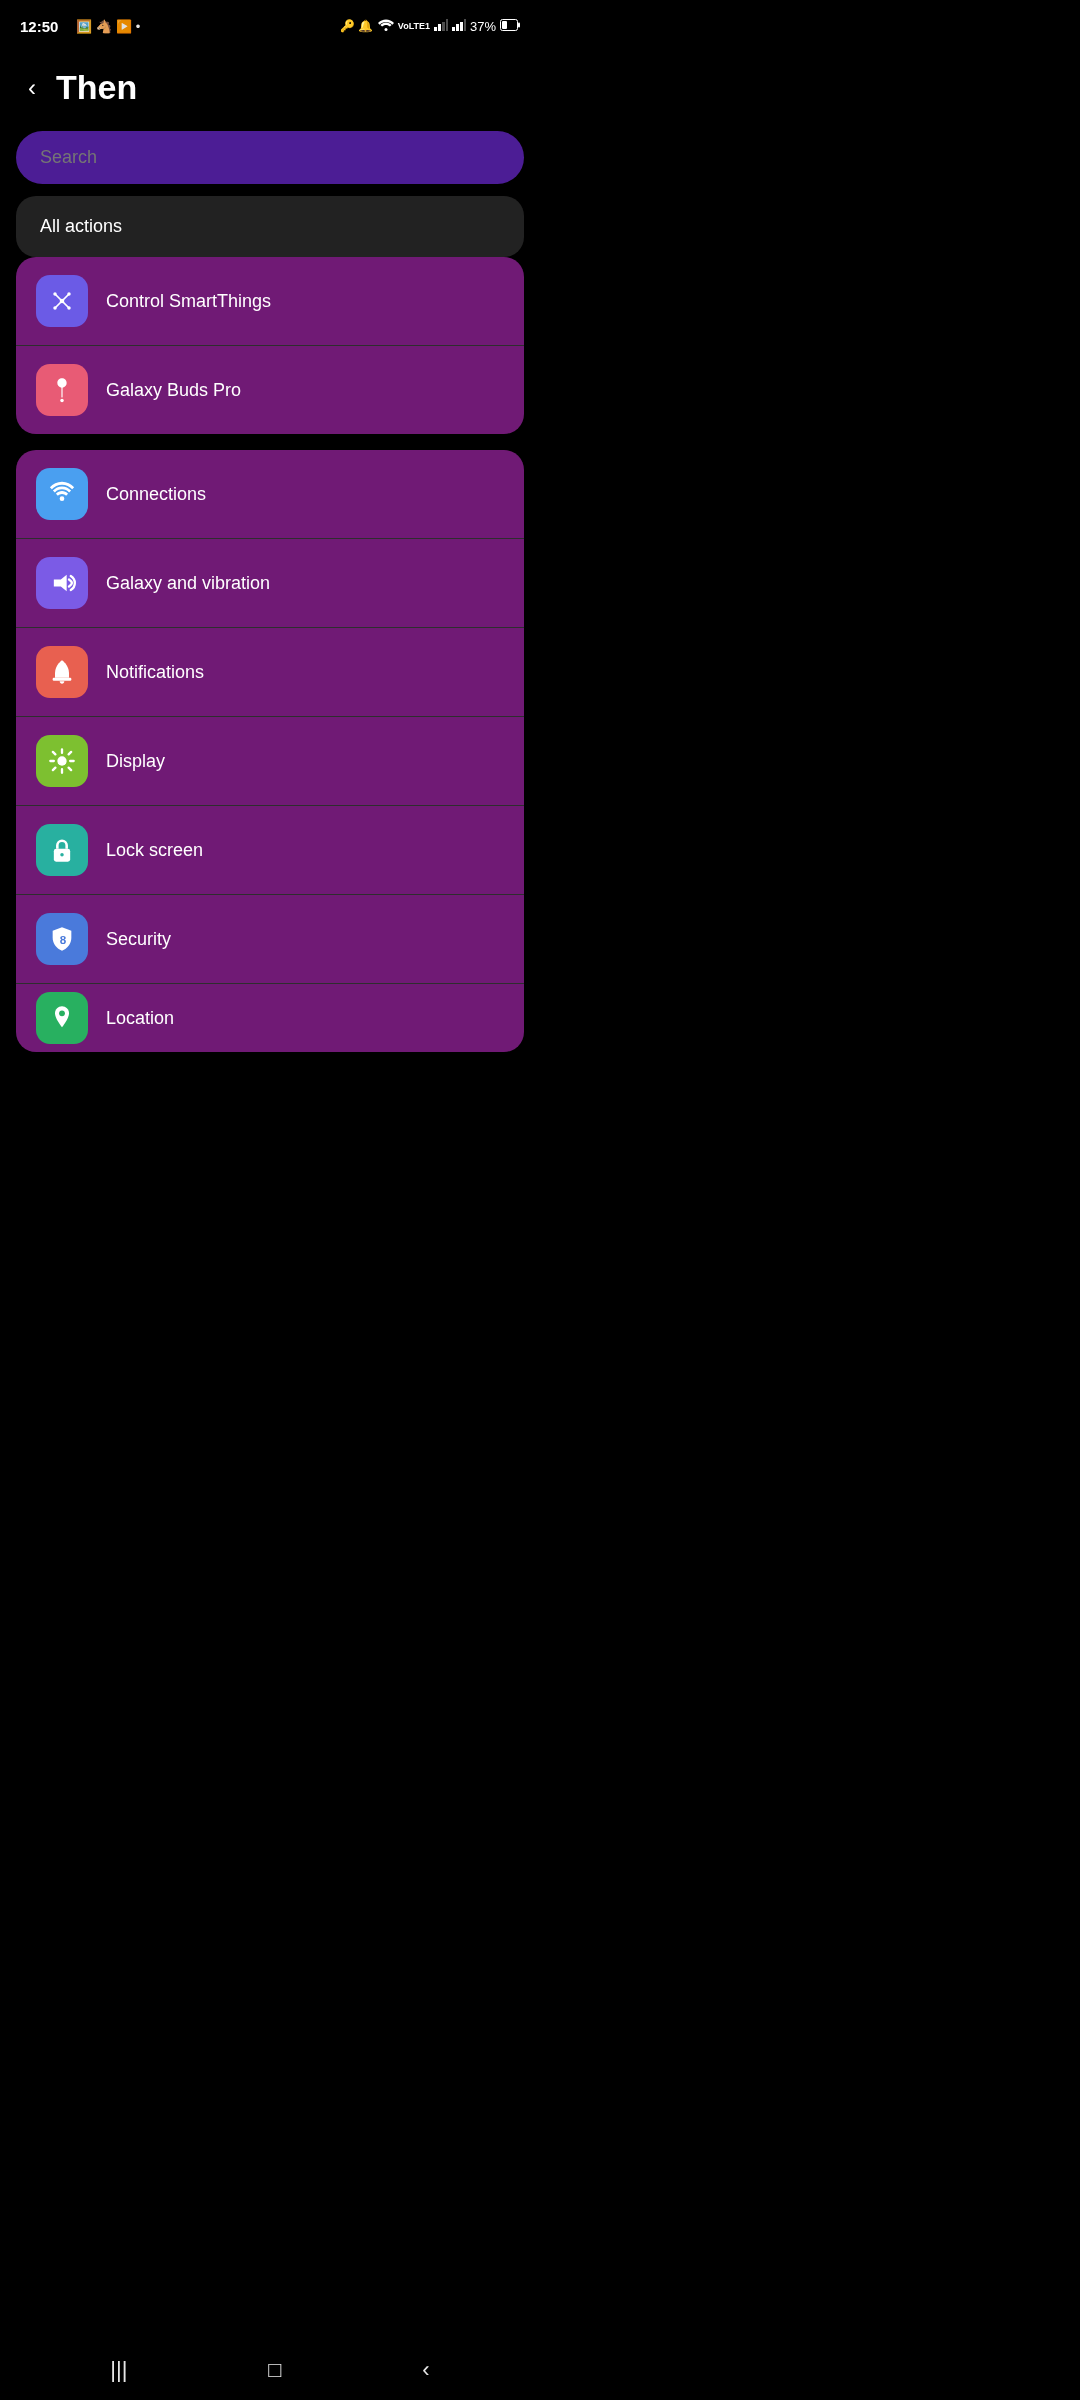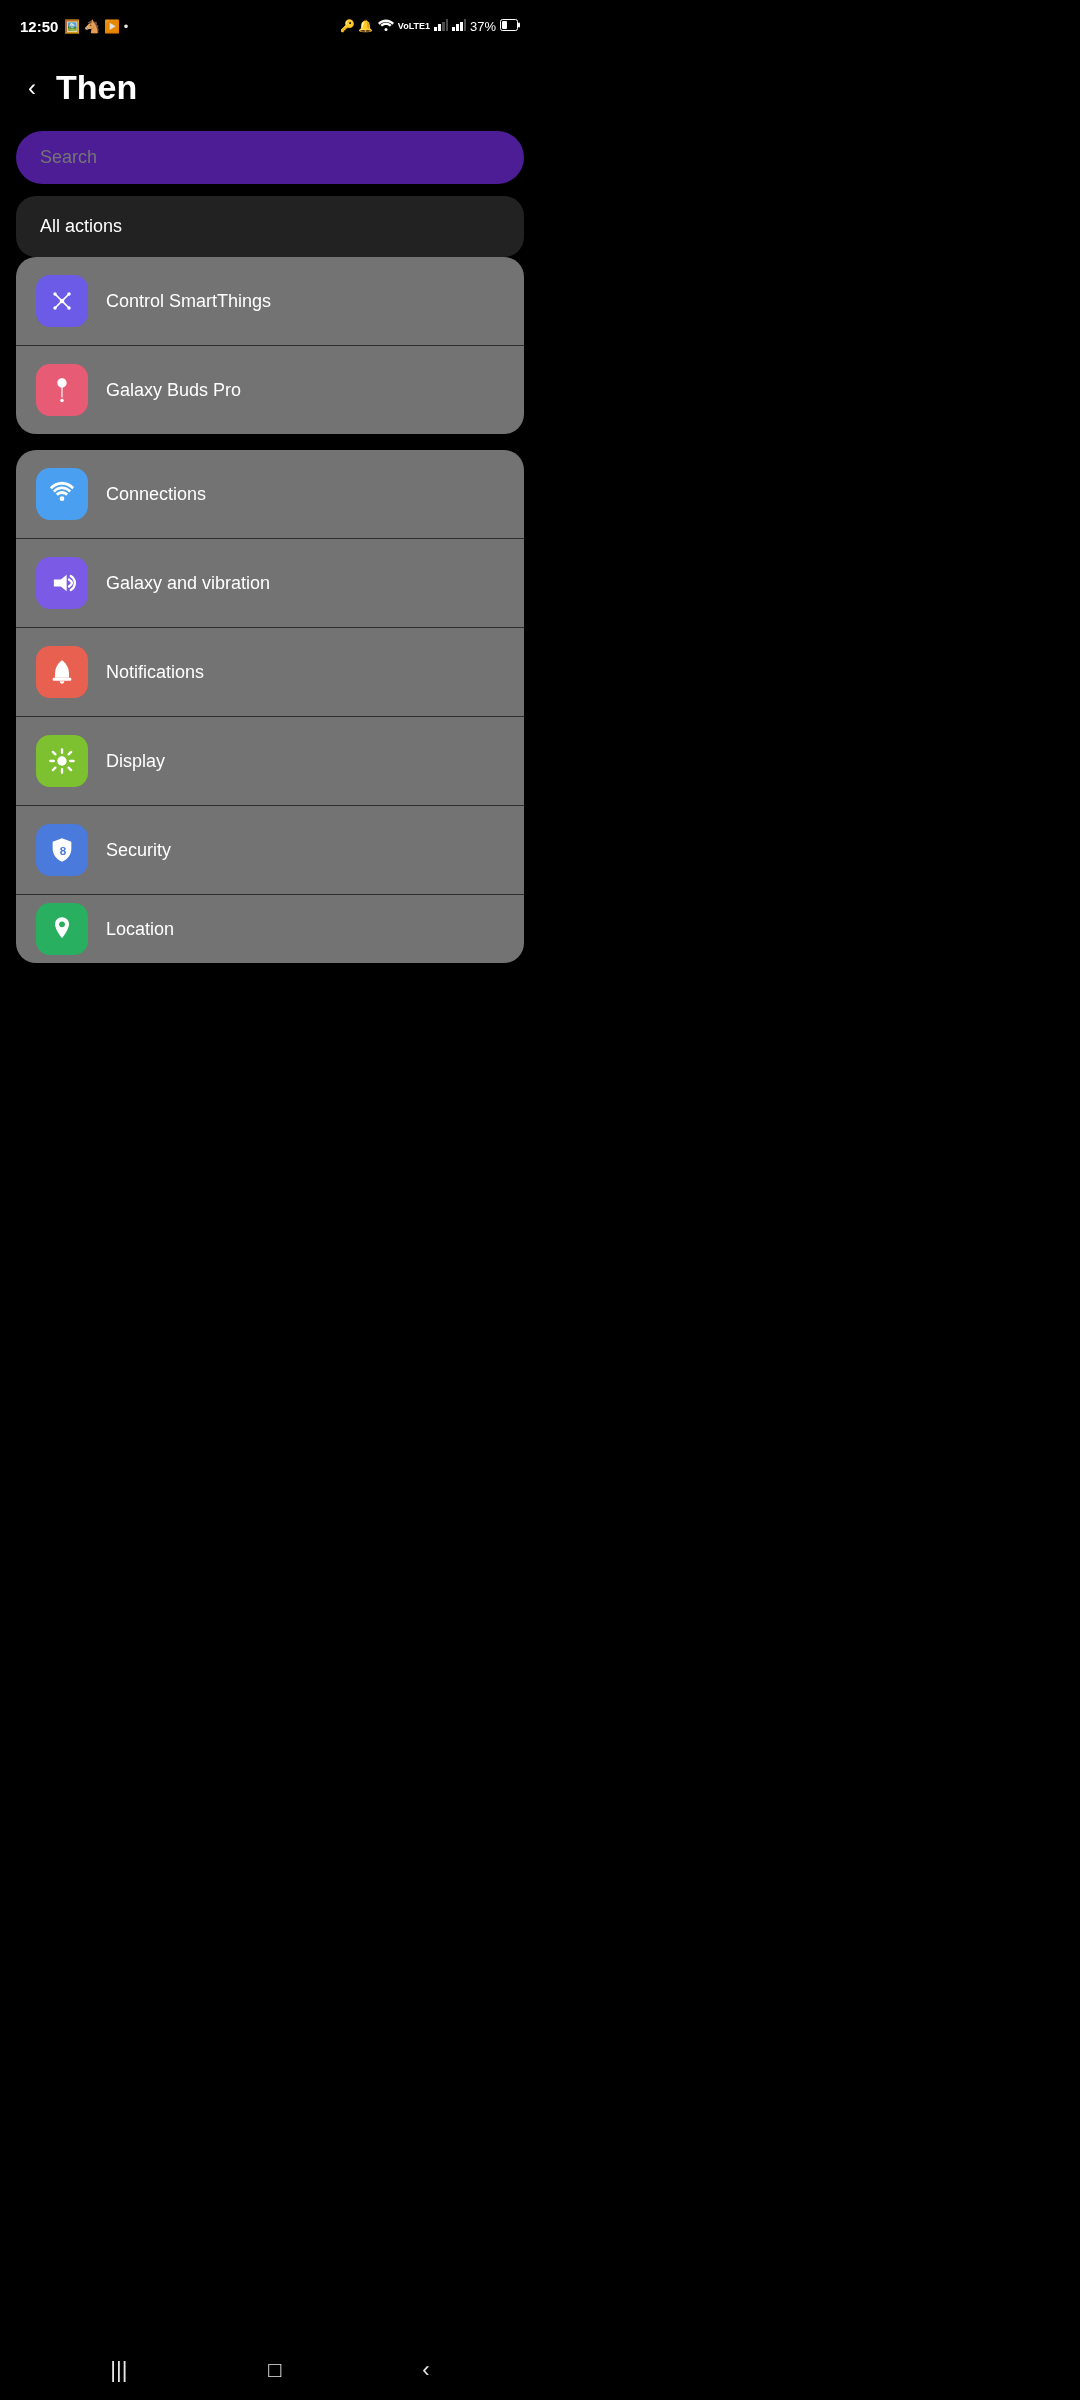--- a/index.html
+++ b/index.html
@@ -38,21 +38,21 @@
       display: flex;
       align-items: center;
       gap: 4px;
       font-size: 12px;
       color: #ffffff;
     }
 
     .status-left {
       display: flex;
       align-items: center;
-      gap: 6px;
+      gap: 18px;
     }
 
     
     .header {
       display: flex;
       align-items: center;
       padding: 20px 24px 24px;
       gap: 16px;
     }
 
@@ -99,21 +99,21 @@
       width: 100%;
       text-align: left;
       font-size: 18px;
       color: #ffffff;
       border: none;
       cursor: pointer;
     }
 
     
     .list-card {
-      background-color: #737373;
+      background-color: #701a75;
       border-radius: 20px;
       margin: 0 16px 16px;
       overflow: hidden;
     }
 
     .list-item {
       display: flex;
       align-items: center;
       padding: 18px 20px;
       gap: 18px;
@@ -338,20 +338,32 @@
       <div class="icon-inner">
         <svg viewBox="0 0 24 24" xmlns="http://www.w3.org/2000/svg">
           <circle cx="12" cy="12" r="4" fill="white"></circle>
           <path d="M12 2V5M12 19V22M2 12H5M19 12H22M4.2 4.2L6.3 6.3M17.7 17.7L19.8 19.8M4.2 19.8L6.3 17.7M17.7 6.3L19.8 4.2" stroke="white" stroke-width="2" stroke-linecap="round"></path>
         </svg>
       </div>
     </div>
     <span class="list-item-label">Display</span>
   </div>
 
+  <div class="list-item">
+    <div class="list-item-icon icon-lockscreen">
+      <div class="icon-inner">
+        <svg viewBox="0 0 24 24" xmlns="http://www.w3.org/2000/svg">
+          <rect x="5" y="11" width="14" height="11" rx="2" fill="white"></rect>
+          <path d="M8 11V8C8 5.8 9.8 4 12 4C14.2 4 16 5.8 16 8V11" stroke="white" stroke-width="2.2" fill="none"></path>
+          <circle cx="12" cy="16" r="1.5" fill="#28B0A0"></circle>
+        </svg>
+      </div>
+    </div>
+    <span class="list-item-label">Lock screen</span>
+  </div>
 
   <div class="list-item">
     <div class="list-item-icon icon-security">
       <div class="icon-inner">
         <svg viewBox="0 0 24 24" xmlns="http://www.w3.org/2000/svg">
           <path d="M12 2L4 5V11C4 16 7.5 20.5 12 22C16.5 20.5 20 16 20 11V5L12 2Z" fill="white"></path>
           <text x="10" y="16" font-size="10" fill="#4A7ADB" font-weight="bold">8</text>
         </svg>
       </div>
     </div>

